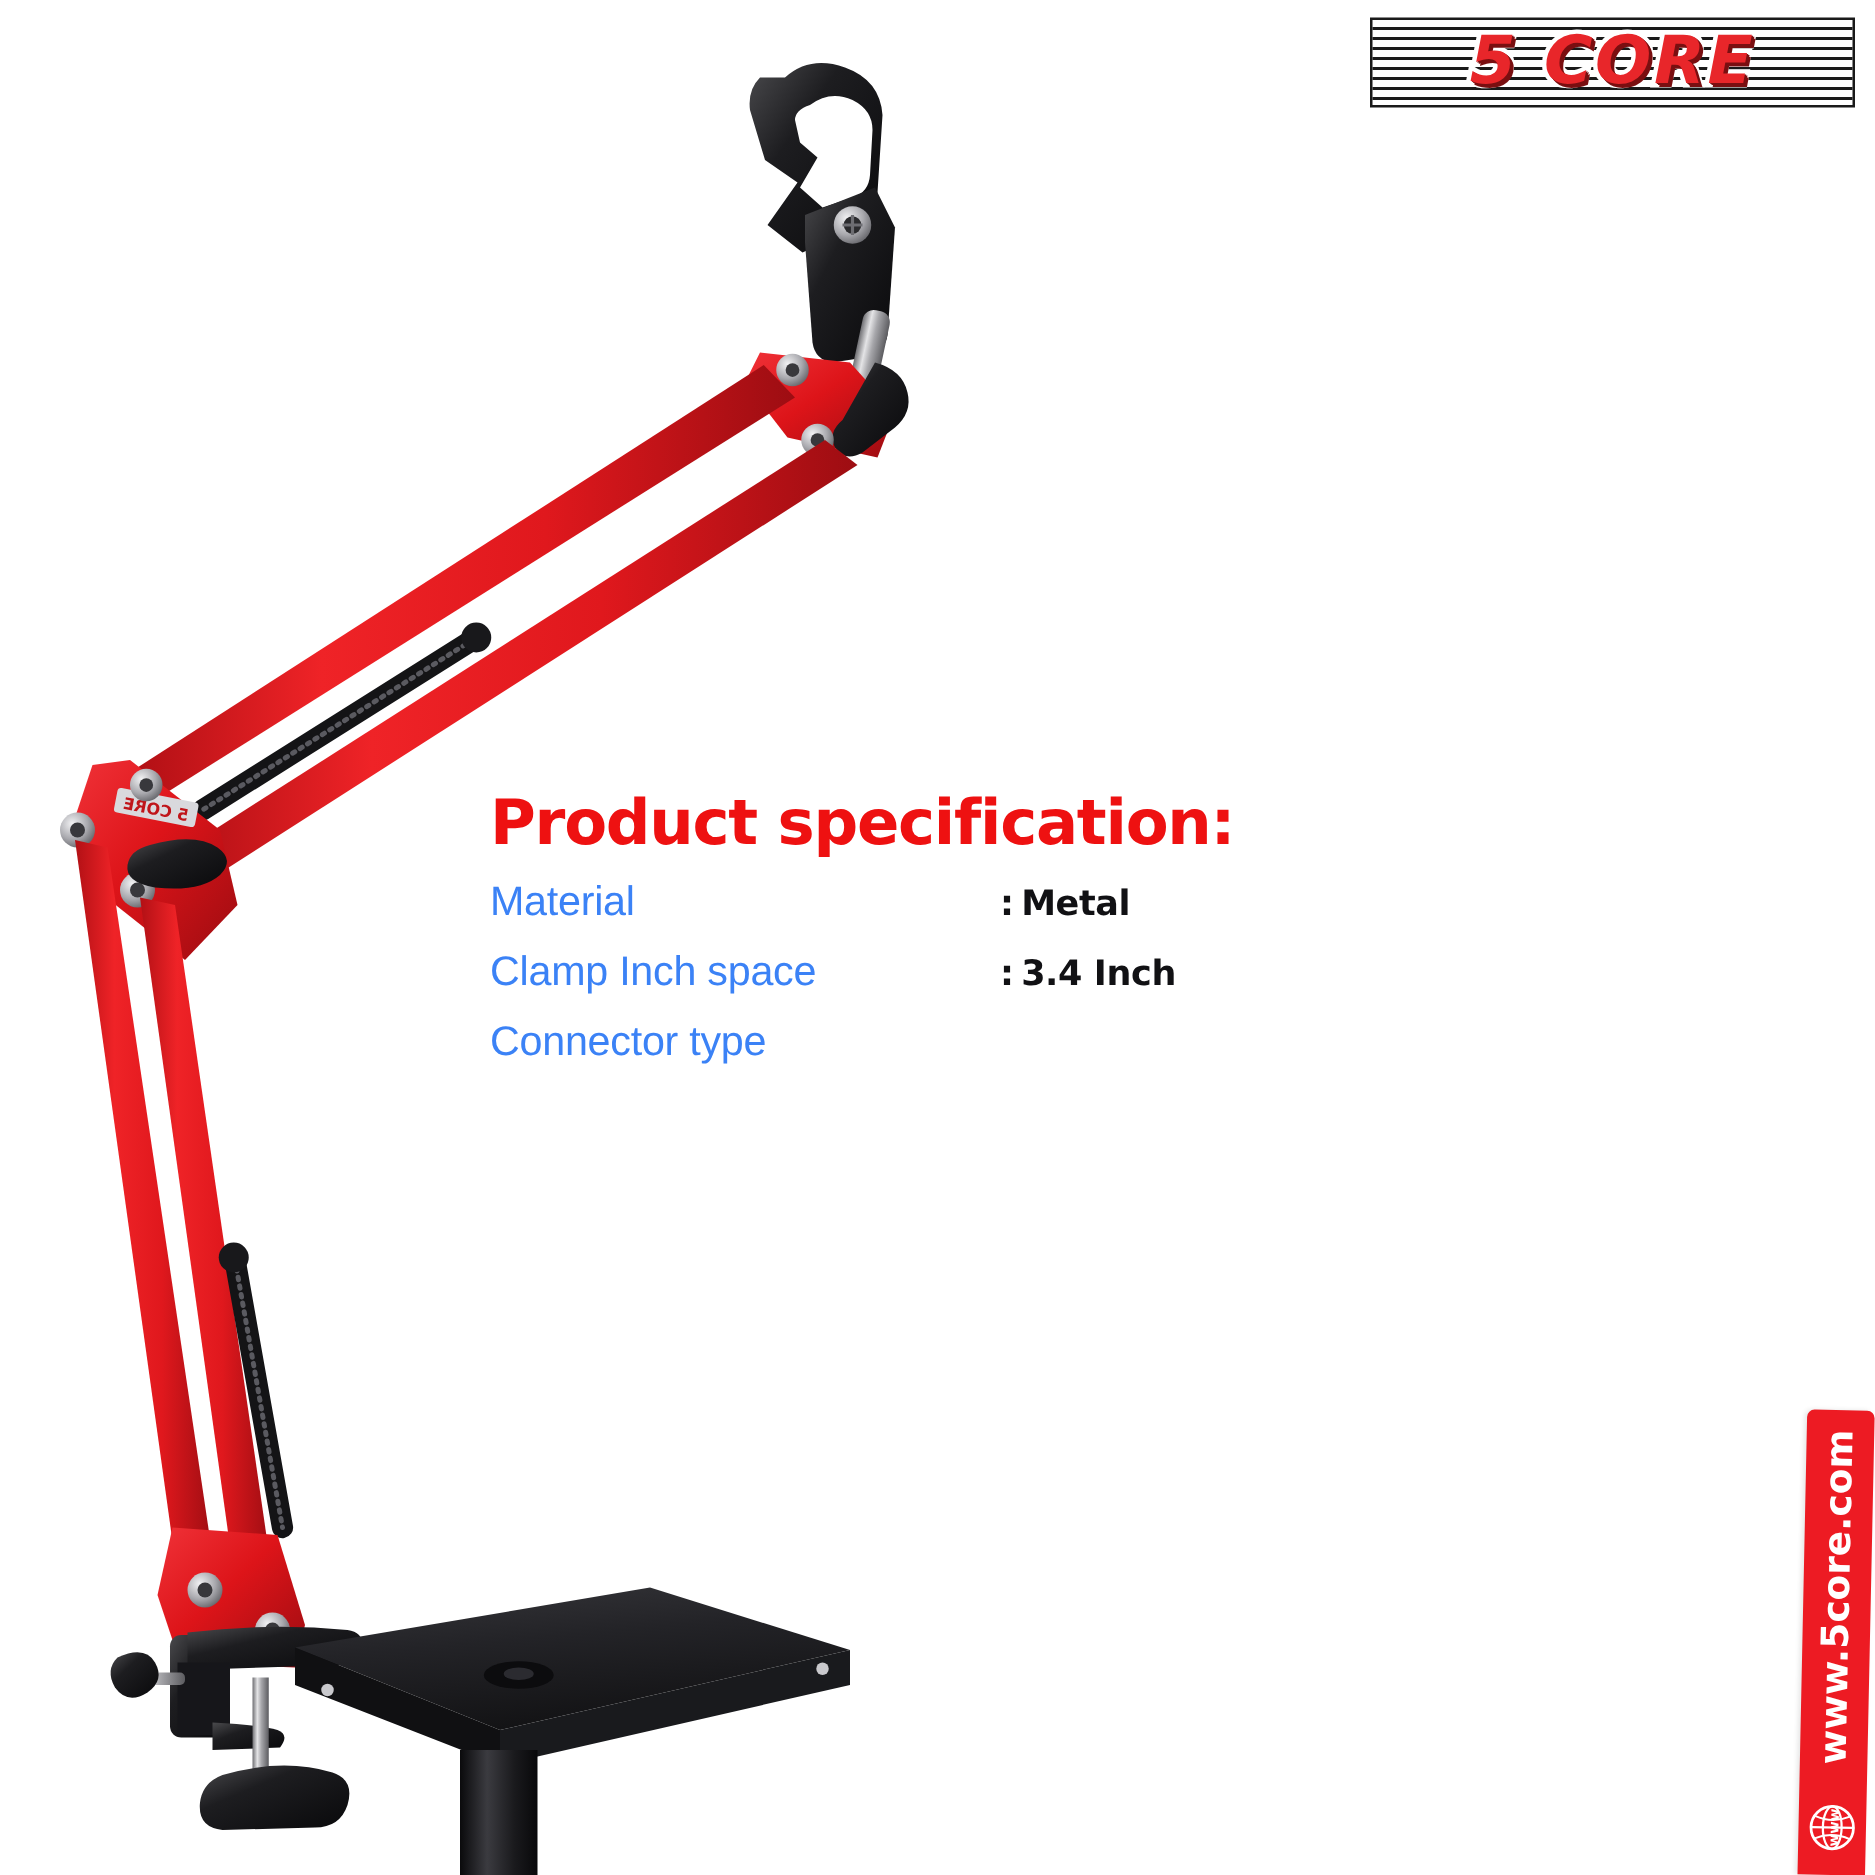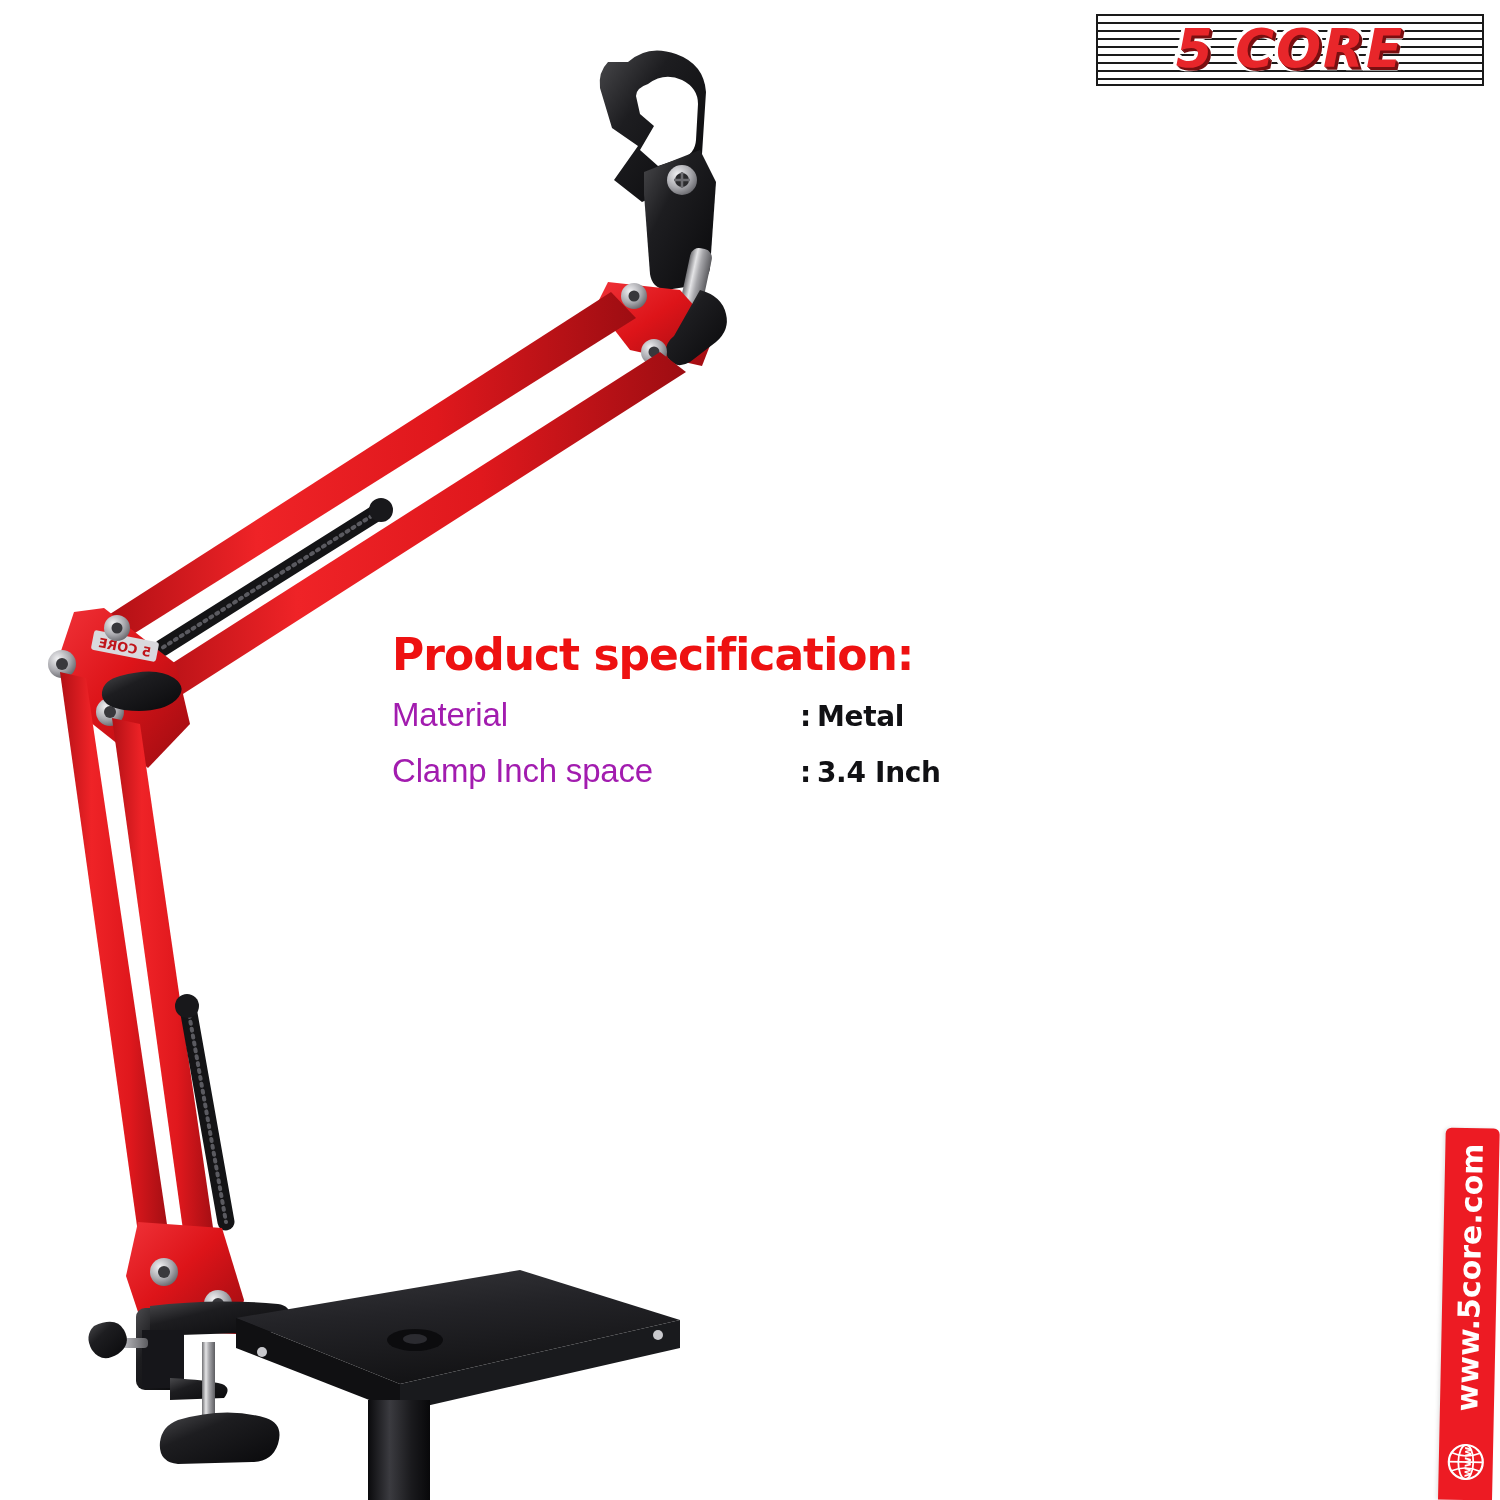--- a/index.html
+++ b/index.html
@@ -46,38 +46,38 @@
       1px 1px 0 #7a0f11, 2px 2px 0 #7a0f11, 3px 3px 0 #7a0f11;
     white-space: nowrap;
   }
 
   
   #spec-section { position: absolute; left: 392px; top: 632px; width: 870px; }
   .section-title {
     color: #ee1111;
     font-family: "DejaVu Sans", sans-serif;
     font-weight: bold;
-    font-size: 44px;
+    font-size: 50px;
     line-height: 1.04;
     letter-spacing: -1px;
     white-space: nowrap;
   }
   #spec-table { margin-top: 18px; }
   .spec-row {
     display: flex;
     align-items: baseline;
     height: 56px;
   }
   .spec-label {
     width: 408px;
     flex: 0 0 408px;
     font-family: "Liberation Sans", sans-serif;
     font-weight: 400;
     font-size: 33px;
-    color: #a21caf;
+    color: #3b82f6;
     letter-spacing: -0.2px;
   }
   .spec-value {
     font-family: "DejaVu Sans", sans-serif;
     font-weight: bold;
     font-size: 28px;
     color: #111114;
     letter-spacing: -0.3px;
     white-space: nowrap;
   }
@@ -281,20 +281,21 @@
       <div class="spec-value"><span class="colon">:</span><span>Metal</span></div>
     </div>
 
     <div class="spec-row">
       <div class="spec-label">Clamp Inch space</div>
       <div class="spec-value"><span class="colon">:</span><span>3.4 Inch</span></div>
     </div>
 
 
     <div class="spec-row">
+      <div class="spec-label">Connector type</div>
     </div>
 
   </div>
 </div>
 
 
 <div id="web-banner">
   <div class="banner-url">www.5core.com</div>
   <svg class="globe-icon" viewBox="0 0 40 40">
     <circle cx="20" cy="20" r="17" fill="none" stroke="#ffffff" stroke-width="2.2"></circle>

